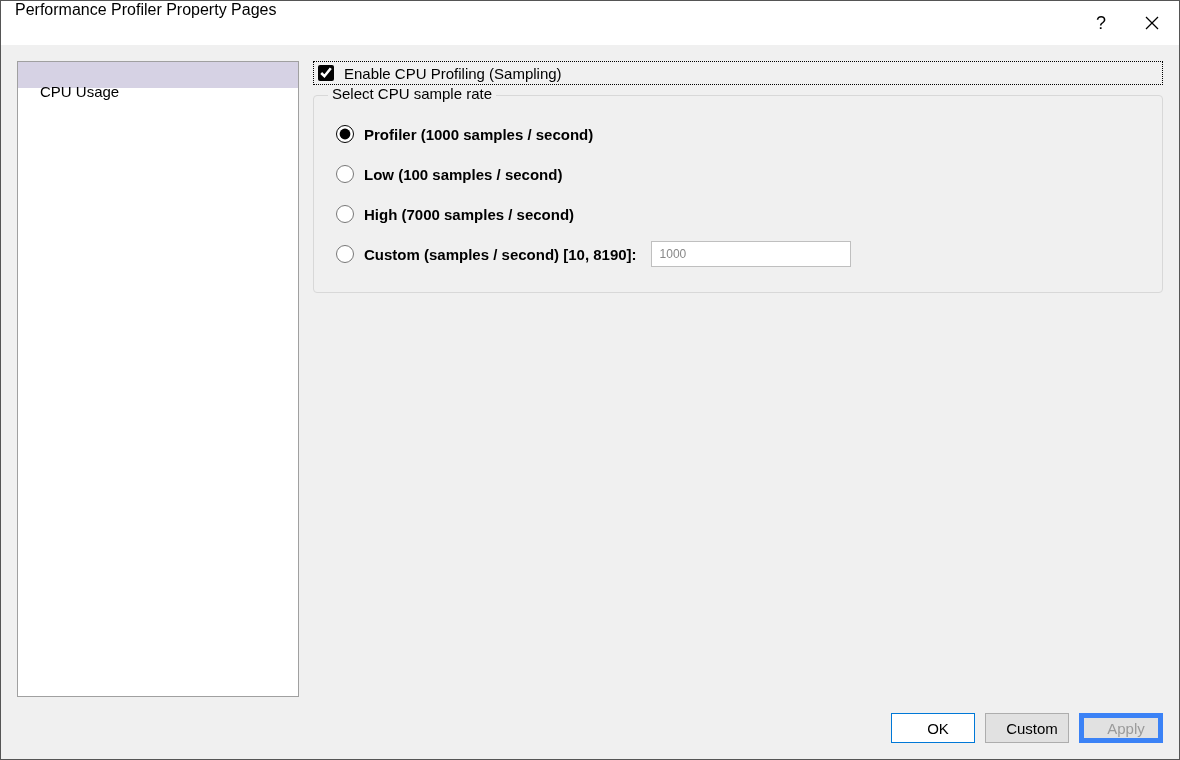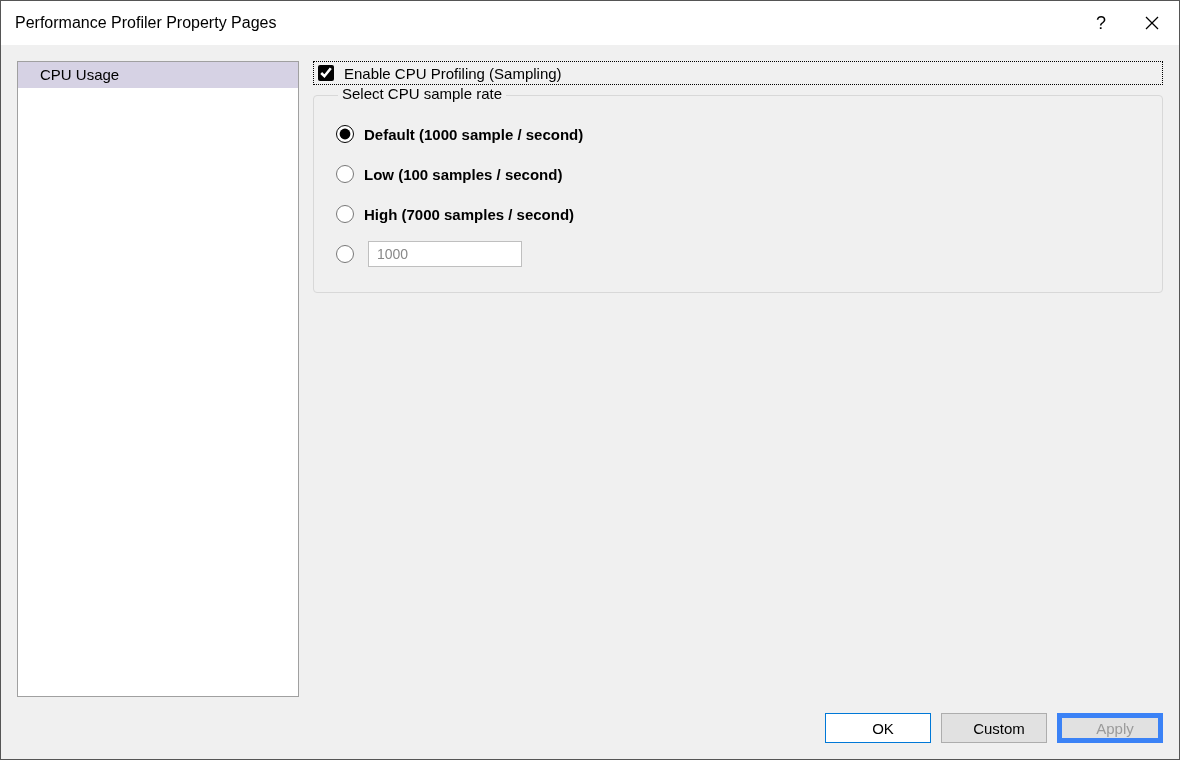--- a/index.html
+++ b/index.html
@@ -19,21 +19,21 @@
       height: 760px;
       border: 1px solid #555;
       background: #fff;
       display: flex;
       flex-direction: column;
     }
     
     .titlebar {
       height: 44px;
       display: flex;
-      align-items: center;
+      align-items: flex-start;
       padding: 0 0 0 14px;
       font-size: 16px;
       color: #000;
       background: #fff;
     }
     .titlebar .title {
       flex: 1;
     }
     .titlebar .tb-btn {
       width: 54px;
@@ -66,21 +66,21 @@
     }
     
     .nav-panel {
       width: 282px;
       background: #fff;
       border: 1px solid #a0a0a0;
     }
     .nav-item {
       height: 26px;
       line-height: 26px;
-      padding: 0 0 0 22px;
+      padding: 17px 0 0 22px;
       font-size: 15px;
       color: #000;
       cursor: pointer;
     }
     .nav-item.selected {
       background: #d6d2e4;
     }
     
     .content-panel {
       flex: 1;
@@ -109,21 +109,21 @@
     .group {
       margin-top: 10px;
       border: 1px solid #d8d8d8;
       border-radius: 4px;
       padding: 18px 18px 18px 22px;
       position: relative;
     }
     .group-legend {
       position: absolute;
       top: -11px;
-      left: 24px;
+      left: 14px;
       background: #f0f0f0;
       padding: 0 4px;
       font-size: 15px;
       color: #000;
     }
     .radio-row {
       display: flex;
       align-items: center;
       gap: 10px;
       height: 40px;
@@ -136,44 +136,44 @@
     }
     .radio-row label {
       font-size: 15px;
       color: #000;
       font-weight: bold;
     }
     .radio-row.selected label {
       font-weight: 600;
     }
     .custom-input {
-      width: 154px;
+      width: 200px;
       height: 26px;
       border: 1px solid #bfbfbf;
       background: #fff;
-      font-size: 14px;
+      font-size: 12px;
       padding: 12px 8px;
       color: #888;
       margin-left: 4px;
     }
     .custom-input:disabled {
       color: #888;
       background: #fff;
     }
     
     .button-bar {
       height: 48px;
       display: flex;
       justify-content: flex-end;
       align-items: center;
       gap: 10px;
       padding-top: 14px;
     }
     .btn {
-      width: 106px;
+      width: 84px;
       height: 30px;
       font-size: 15px;
       background: #e1e1e1;
       border: 1px solid #adadad;
       color: #000;
       cursor: pointer;
       padding-left: 16px;
     }
     .btn.primary {
       background: #fff;
@@ -218,35 +218,36 @@
         <div class="checkbox-row">
           <input type="checkbox" checked="" id="cb-enable" style="">
           <label for="cb-enable">Enable CPU Profiling (Sampling)</label>
         </div>
 
         <div class="group">
           <div class="group-legend">Select CPU sample rate</div>
 
           <div class="radio-row selected">
             <input type="radio" name="rate" checked="" id="r-default" style="">
-            <label for="r-default">Default (1000 sample / second)</label>
+            <label for="r-default">Profiler (1000 samples / second)</label>
           </div>
 
           <div class="radio-row">
             <input type="radio" name="rate" id="r-low" style="">
             <label for="r-low">Low (100 samples / second)</label>
           </div>
 
           <div class="radio-row">
             <input type="radio" name="rate" id="r-high" style="">
             <label for="r-high">High (7000 samples / second)</label>
           </div>
 
           <div class="radio-row">
             <input type="radio" name="rate" id="r-custom" style="">
+            <label for="r-custom">Custom (samples / second) [10, 8190]:</label>
             <input type="text" class="custom-input" disabled="" value="1000" style="">
           </div>
         </div>
 
       </div>
     </div>
 
     <div class="button-bar">
       <button class="btn primary">OK</button>
       <button class="btn">Custom</button>

